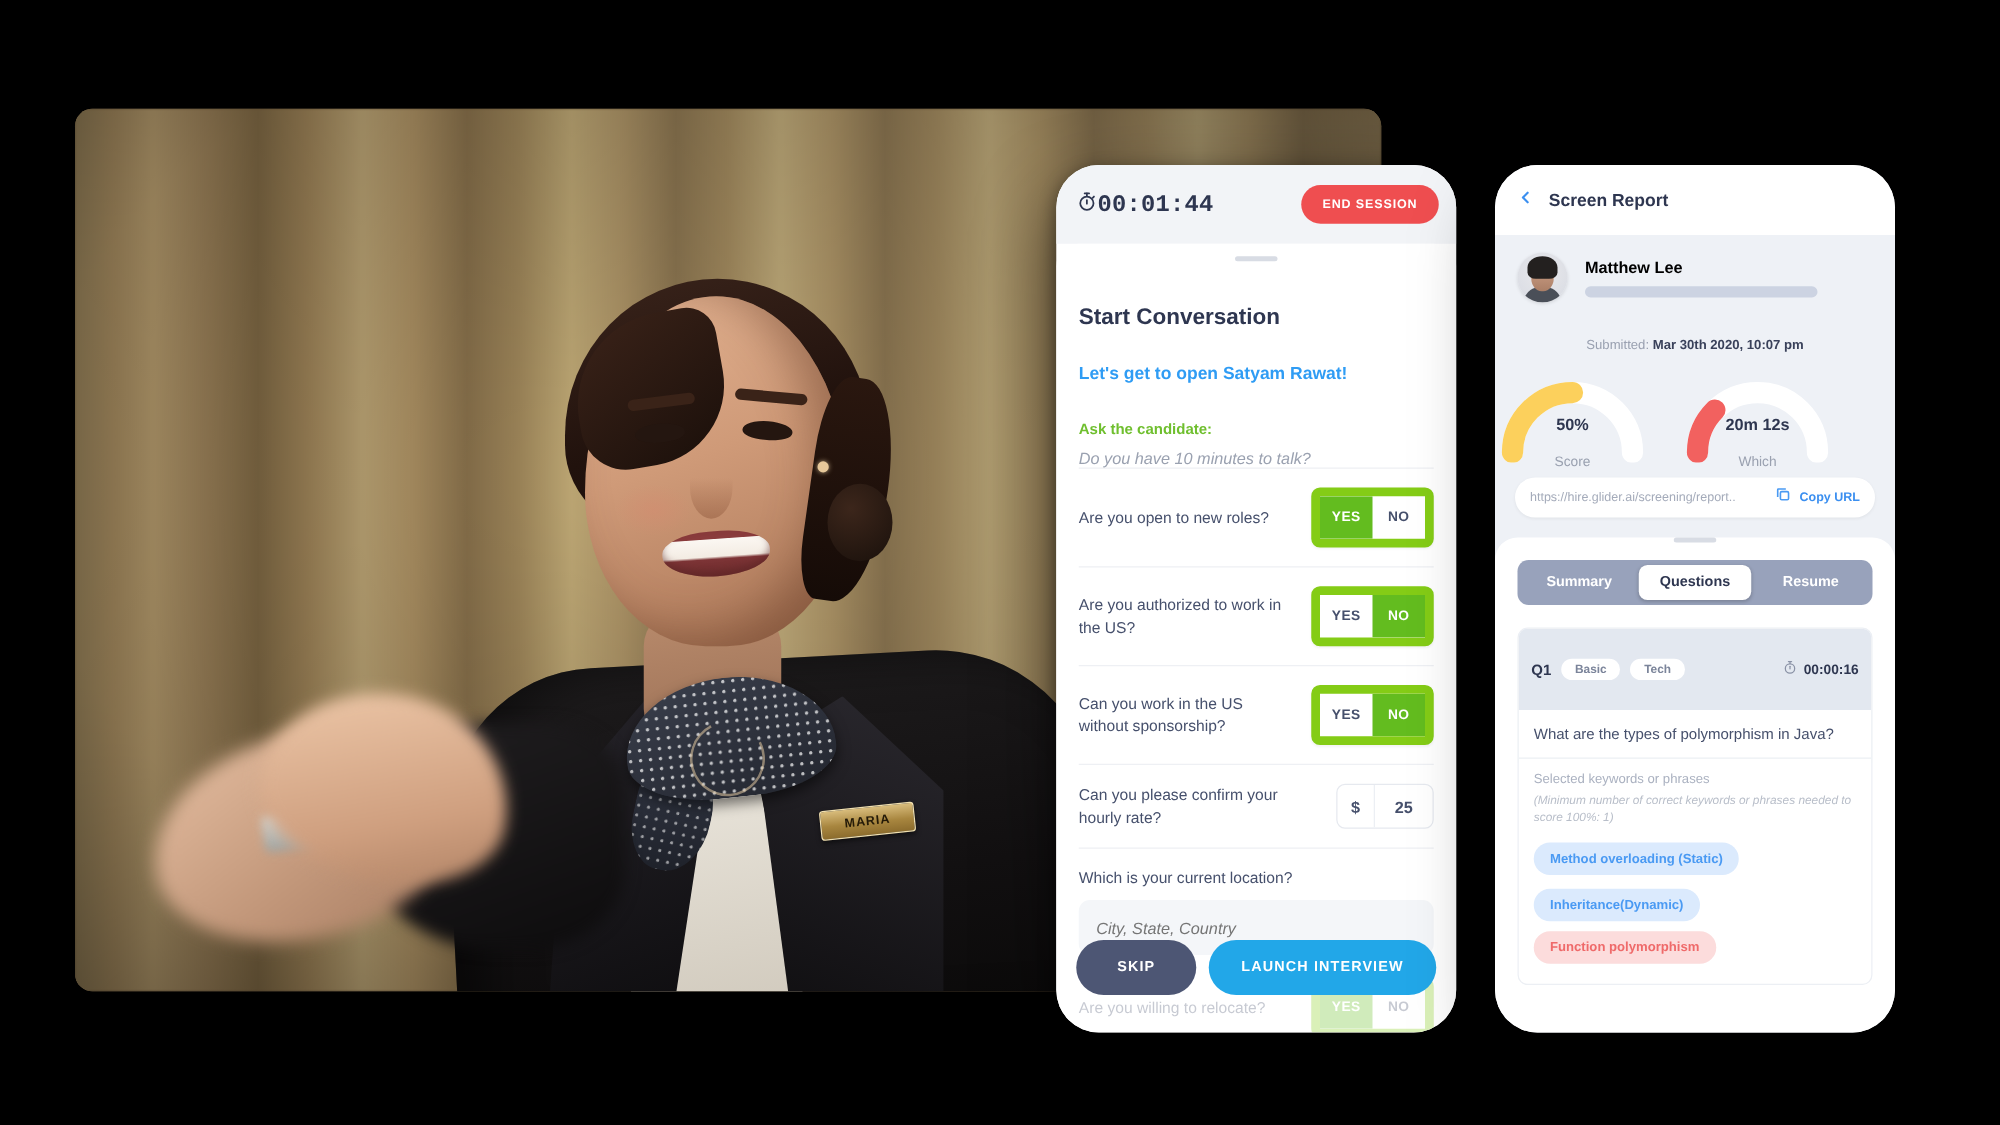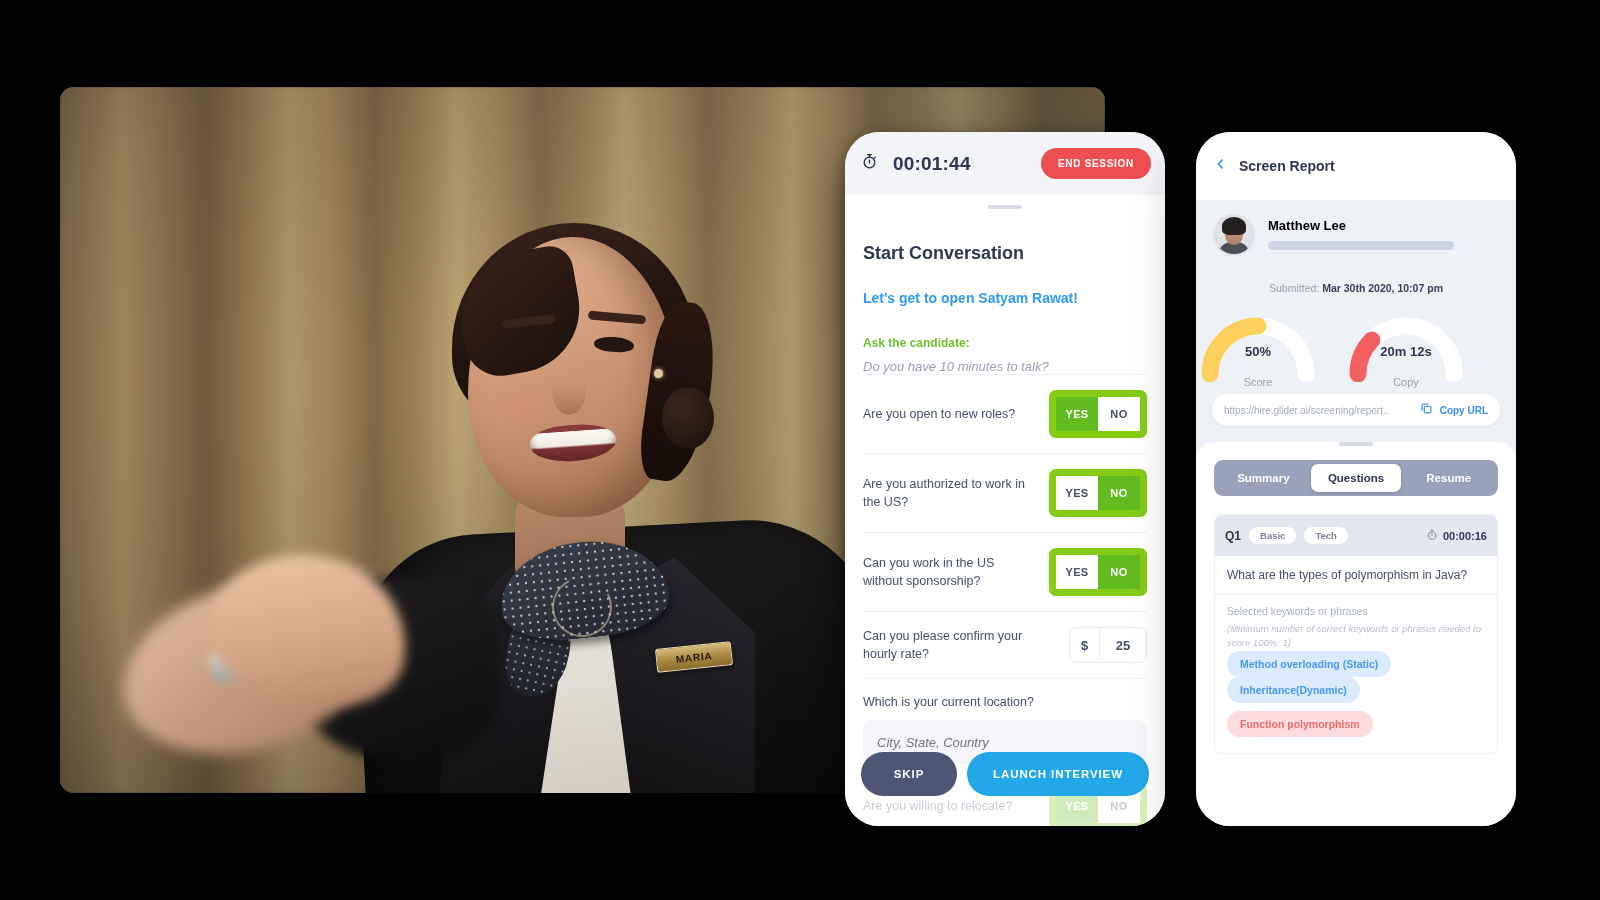--- a/index.html
+++ b/index.html
@@ -184,21 +184,21 @@
     color: #39415a;
   }
 
   
   #phone-screening { left: 845px; top: 132px; width: 320px; height: 694px; }
   .scr-topbar {
     height: 63px; background: #f2f4f7;
     display: flex; align-items: center; justify-content: space-between;
     padding: 0 14px 0 16px;
   }
-  .timer-wrap { display: flex; align-items: center; gap: 15px; }
+  .timer-wrap { display: flex; align-items: center; gap: 0; font-family: Liberation Mono, monospace; }
   .timer-text { font-size: 19px; font-weight: 700; color: #2e3650; letter-spacing: .2px; }
   .end-session {
     background: #ef4e50; color: #fff; border: none;
     font-size: 10px; font-weight: 700; letter-spacing: .7px;
     padding: 10px 17px; border-radius: 20px; cursor: pointer;
   }
   .sheet {
     position: relative; background: #fff; height: calc(100% - 63px);
     border-radius: 18px 18px 0 0; padding: 0 18px;
     overflow: hidden;
@@ -255,21 +255,21 @@
   }
   .btn-launch {
     flex: 1; height: 44px; border-radius: 24px; border: none;
     background: #22a7e8; color: #fff; font-size: 11.5px; font-weight: 700; letter-spacing: .9px;
     cursor: pointer; font-family: "Liberation Sans", sans-serif;
   }
 
   
   #phone-report { left: 1196px; top: 132px; width: 320px; height: 694px; background: #eef1f6; }
   .rp-nav {
-    height: 68px; background: #fff; display: flex; align-items: center; gap: 12px;
+    height: 56px; background: #fff; display: flex; align-items: center; gap: 12px;
     padding: 0 18px;
   }
   .rp-nav-title { font-size: 14px; font-weight: 700; color: #2e3650; }
   .rp-user {
     background: #eef1f6; display: flex; align-items: center; gap: 14px;
     padding: 14px 18px;
   }
   .avatar {
     width: 40px; height: 40px; border-radius: 50%; overflow: hidden; flex: none;
     background: radial-gradient(circle at 50% 40%, #e9e9ec, #d7dae2);
@@ -312,34 +312,34 @@
     display: flex; gap: 2px;
   }
   .tab {
     flex: 1; text-align: center; font-size: 11.5px; color: #fff; font-weight: 600;
     padding: 8px 0; border-radius: 7px; cursor: pointer;
   }
   .tab.active { background: #fff; color: #2e3650; box-shadow: 0 1px 3px rgba(0,0,0,.18); }
   .q-card { margin: 18px 4px 0; border: 1px solid #eceff4; border-radius: 8px; overflow: hidden; }
   .q-head {
     background: #e3e8f0; display: flex; align-items: center; gap: 8px;
-    padding: 12px 10px;
+    padding: 24px 10px;
   }
   .q-num { font-size: 12px; font-weight: 700; color: #2e3650; }
   .chip {
     background: #fff; border-radius: 12px; padding: 3px 11px;
     font-size: 9.5px; color: #7b849a; font-weight: 600;
   }
   .q-time { margin-left: auto; display: flex; align-items: center; gap: 5px; font-size: 11px; font-weight: 700; color: #2e3650; }
   .q-body { padding: 12px 12px; border-bottom: 1px solid #eceff4; }
   .q-title { font-size: 12px; color: #46506c; }
   .kw-wrap { padding: 10px 12px 16px; }
   .kw-label { font-size: 10.5px; color: #aab1c0; }
   .kw-note { font-size: 9.5px; font-style: italic; color: #b8bec9; margin-top: 5px; line-height: 1.5; }
-  .kw-tags { display: flex; flex-wrap: wrap; gap: 8px; }
+  .kw-tags { display: flex; flex-wrap: wrap; gap: 8px; margin-top: 11px; }
   .kw {
     padding: 7px 13px; border-radius: 16px; font-size: 10.5px; font-weight: 600;
   }
   .kw.blue { background: #dbeafd; color: #4a9af3; }
   .kw.red { background: #fcdcdc; color: #ef6a6a; }
 </style>
 </head>
 <body>
 
 <div class="stage">
@@ -488,21 +488,21 @@
         </svg>
         <div class="gauge-val">50%</div>
         <div class="gauge-lbl">Score</div>
       </div>
       <div class="gauge">
         <svg width="124" height="74" viewBox="0 0 124 74">
           <path d="M14 66 A48 48 0 0 1 110 66" stroke="#ffffff" stroke-width="17" fill="none" stroke-linecap="round"></path>
           <path d="M14 66 A48 48 0 0 1 27.9 32.1" stroke="#f2615f" stroke-width="17" fill="none" stroke-linecap="round"></path>
         </svg>
         <div class="gauge-val">20m 12s</div>
-        <div class="gauge-lbl">Copy</div>
+        <div class="gauge-lbl">Which</div>
       </div>
     </div>
 
     <div class="url-bar">
       <div class="url-text">https://hire.glider.ai/screening/report..</div>
       <span>
         <svg width="13" height="13" viewBox="0 0 24 24" fill="none" stroke="#4a9af3" stroke-width="2.4">
           <rect x="8" y="8" width="12" height="12" rx="2"></rect>
             <path d="M4 16V5a1 1 0 0 1 1-1h11"></path>
         </svg>

